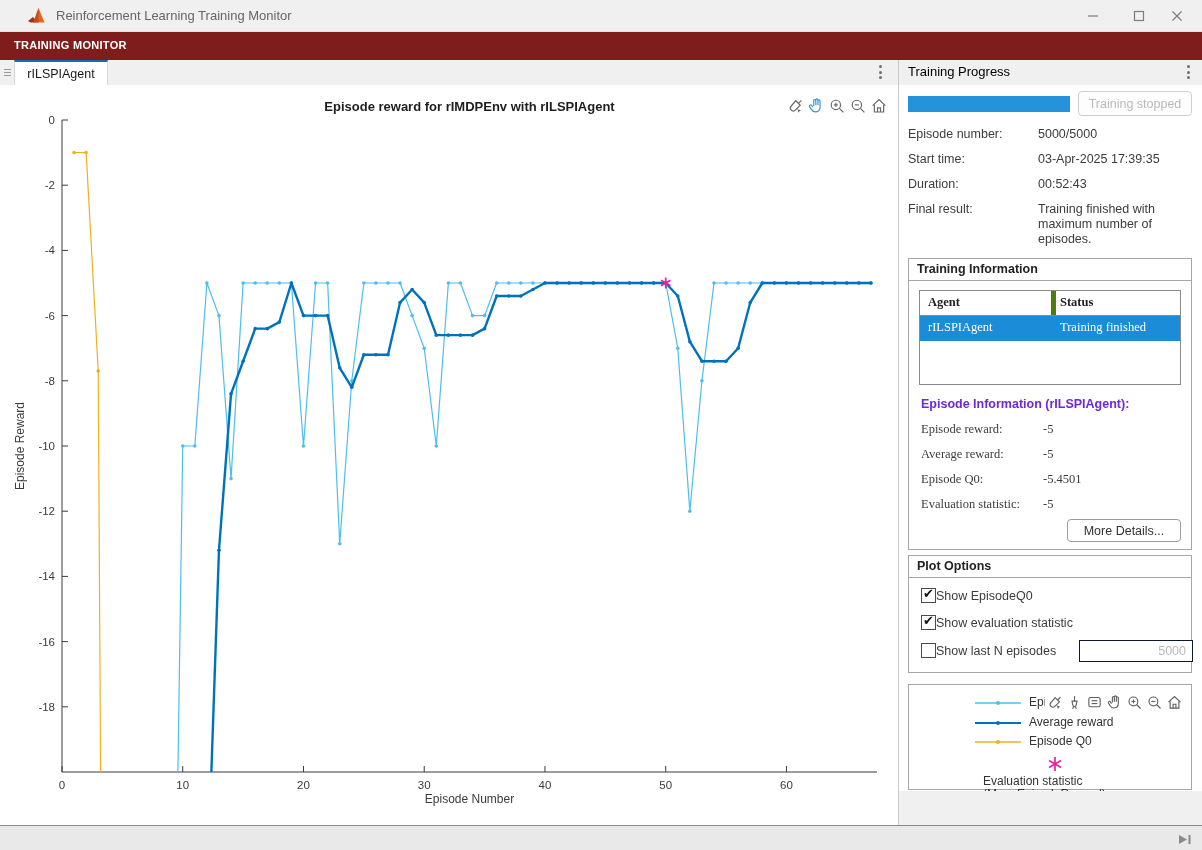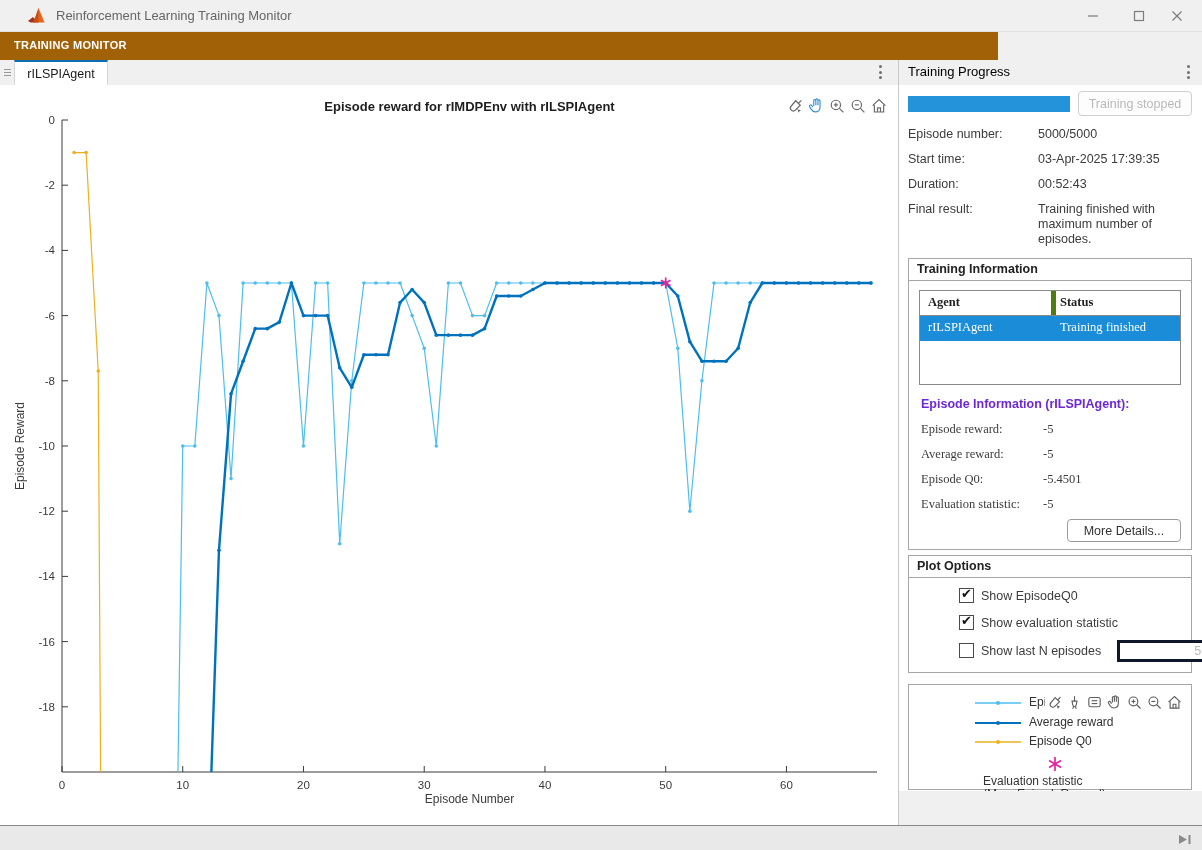--- a/index.html
+++ b/index.html
@@ -8,21 +8,21 @@
   #win { position:absolute; left:0; top:0; width:1202px; height:850px; background:#f0f0f0; }
 
   
   .titlebar { position:absolute; left:0; top:0; width:1202px; height:32px; background:#f0f0f0; border-bottom:1px solid #e3e3e3; }
   .titlebar .logo { position:absolute; left:27px; top:6px; }
   .titlebar .title { position:absolute; left:56px; top:8px; font-size:13px; color:#666; }
   .winbtn { position:absolute; top:4px; width:34px; height:24px; display:flex; align-items:center; justify-content:center; color:#7c7c7c; font-size:14px; }
   .btn-min { right:92px; } .btn-max { right:46px; } .btn-close { right:8px; }
 
   
-  .ribbon { position:absolute; left:0; top:32px; width:998px; height:28px; background:#a16207; }
+  .ribbon { position:absolute; left:0; top:32px; width:1202px; height:28px; background:#7f1d1d; }
   .ribbon .rlabel { position:absolute; left:14px; top:7px; color:#fff; font-size:11px; font-weight:bold; letter-spacing:.3px; }
 
   
   .tabrow { position:absolute; left:0; top:60px; width:1202px; height:25px; background:#f0f0f0; }
   .grip { position:absolute; left:0; top:0; width:14px; height:25px; display:flex; flex-direction:column; gap:2px; align-items:center; justify-content:center; }
   .grip i { display:block; width:7px; height:1px; background:#9a9a9a; }
   .tab { position:absolute; left:14px; top:0; width:94px; height:25px; background:#fff; border-top:2px solid #0f6db4; border-left:1px solid #d6d6d6; border-right:1px solid #d6d6d6; display:flex; align-items:center; justify-content:center; font-size:12.5px; color:#1a1a1a; }
   .kebab { position:absolute; width:16px; height:22px; display:flex; flex-direction:column; gap:2.5px; align-items:center; justify-content:center; }
   .kebab i { width:3px; height:3px; border-radius:50%; background:#6f6f6f; }
   .kebab-left { left:872px; top:1px; } .kebab-right { left:1180px; top:1px; }
@@ -56,24 +56,24 @@
   .agent-table .c1 { width:131px; padding:4px 0 0 8px; }
   .agent-table .c2 { width:129px; padding:4px 0 0 4px; border-left:5px solid #4d7c0f; }
   .agent-table .head { border-bottom:1px solid #8a8a8a; }
   .agent-table .sel { background:#1a8cd8; color:#fff; }
   .epinfo-title { position:absolute; left:12px; font-weight:bold; font-size:12.5px; color:#6d28d9; }
   .epinfo-row { position:absolute; left:12px; width:260px; font-size:12.5px; color:#3c3c3c;font-family:Liberation Serif, serif; }
   .epinfo-row .val { position:absolute; left:122px; }
   .more-btn { position:absolute; left:158px; width:114px; height:23px; border:1px solid #9a9a9a; border-radius:4px; background:#fff; font-size:12.5px; color:#333; display:flex; align-items:center; justify-content:center; }
 
   
-  .cbrow { position:absolute; left:12px; display:flex; align-items:center; gap:7px; font-size:12.5px; color:#3c3c3c;margin-left:38px; }
+  .cbrow { position:absolute; left:12px; display:flex; align-items:center; gap:0; font-size:12.5px; color:#3c3c3c; }
   .checkbox { width:15px; height:15px; border:1.5px solid #4a4a4a; background:#fff; position:relative; }
   .checkbox.checked::after { content:"\2714"; position:absolute; left:1px; top:-3px; font-size:13px; color:#111; }
-  .n-input { position:absolute; left:158px; top:-3px; width:114px; height:22px; border:3px solid #0f172a; background:#fff; color:#b9b9b9; font-size:12.5px; text-align:right; padding-right:6px; font-family:"Liberation Sans",sans-serif; }
+  .n-input { position:absolute; left:158px; top:-3px; width:114px; height:22px; border:1px solid #0f172a; background:#fff; color:#b9b9b9; font-size:12.5px; text-align:right; padding-right:6px; font-family:"Liberation Sans",sans-serif; }
 
   
   .legendbox { position:absolute; left:908px; top:684px; width:284px; height:106px; background:#fff; border:1px solid #a6a6a6; }
   .legend-entry { position:absolute; display:flex; align-items:center; }
   .legend-label { font-size:12px; color:#333; line-height:13px; }
   .legend-toolbar { position:absolute; left:136px; top:6px; width:146px; height:23px; background:#fff; display:flex; gap:2px; align-items:center; }
 
   .filler { position:absolute; left:899px; top:791px; width:303px; height:34px; background:#f0f0f0; }
   .statusbar { position:absolute; left:0; top:825px; width:1202px; height:25px; background:#e9e9e9; border-top:1px solid #8a8a8a; }
   .expand-icon { position:absolute; right:10px; top:6px; }

